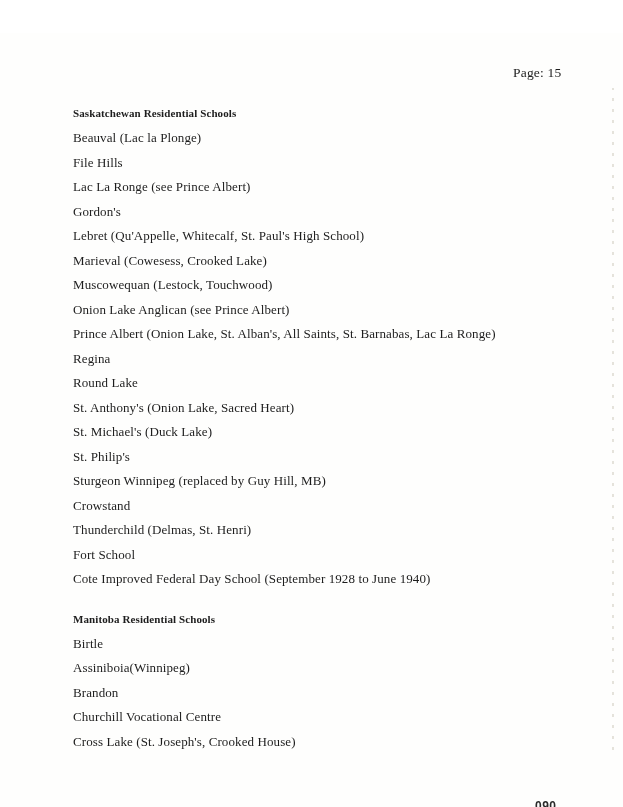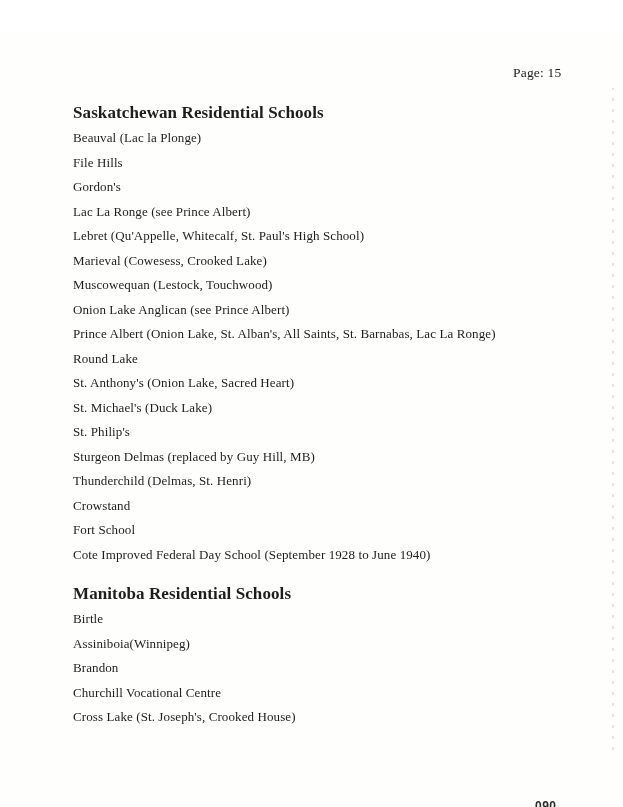--- a/index.html
+++ b/index.html
@@ -34,21 +34,21 @@
     position: absolute;
     top: 73px;
     left: 73px;
     right: 18px;
   }
   .school-section { margin: 0; }
   .school-section + .school-section { margin-top: 15px; }
   .section-heading {
     margin: 0;
     height: 25px;
-    font-size: 17px;
+    font-size: 11px;
     font-weight: bold;
     line-height: 14px;
     letter-spacing: 0.1px;
     white-space: nowrap;
   }
   .school-list {
     margin: 0;
     padding: 0;
     list-style: none;
   }
@@ -101,34 +101,35 @@
 <div class="page" style="--paper: #fefefd; --ink: #1d1d1d;">
 
   <div class="page-label">Page: 15</div>
 
   <div class="content" id="sections-root">
   <section class="school-section">
     <h2 class="section-heading">Saskatchewan Residential Schools</h2>
     <ul class="school-list">
           <li class="school-item">Beauval (Lac la Plonge)</li>
           <li class="school-item">File Hills</li>
+          <li class="school-item">Lac La Ronge (see Prince Albert)</li>
           <li class="school-item">Gordon's</li>
-          <li class="school-item">Lac La Ronge (see Prince Albert)</li>
           <li class="school-item">Lebret (Qu'Appelle, Whitecalf, St. Paul's High School)</li>
           <li class="school-item">Marieval (Cowesess, Crooked Lake)</li>
           <li class="school-item">Muscowequan (Lestock, Touchwood)</li>
           <li class="school-item">Onion Lake Anglican (see Prince Albert)</li>
           <li class="school-item">Prince Albert (Onion Lake, St. Alban's, All Saints, St. Barnabas, Lac La Ronge)</li>
+          <li class="school-item">Regina</li>
           <li class="school-item">Round Lake</li>
           <li class="school-item">St. Anthony's (Onion Lake, Sacred Heart)</li>
           <li class="school-item">St. Michael's (Duck Lake)</li>
           <li class="school-item">St. Philip's</li>
-          <li class="school-item">Sturgeon Delmas (replaced by Guy Hill, MB)</li>
+          <li class="school-item">Sturgeon Winnipeg (replaced by Guy Hill, MB)</li>
+          <li class="school-item">Crowstand</li>
           <li class="school-item">Thunderchild (Delmas, St. Henri)</li>
-          <li class="school-item">Crowstand</li>
           <li class="school-item">Fort School</li>
           <li class="school-item">Cote Improved Federal Day School (September 1928 to June 1940)</li>
         </ul>
   </section>
 
   <section class="school-section">
     <h2 class="section-heading">Manitoba Residential Schools</h2>
     <ul class="school-list">
           <li class="school-item">Birtle</li>
           <li class="school-item">Assiniboia(Winnipeg)</li>

